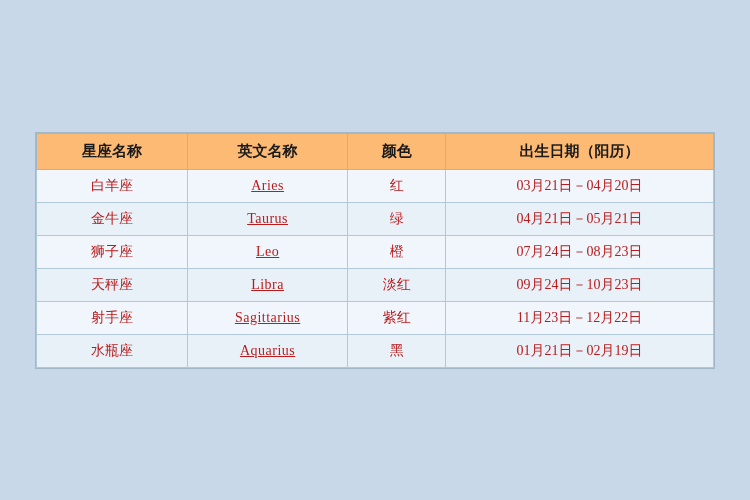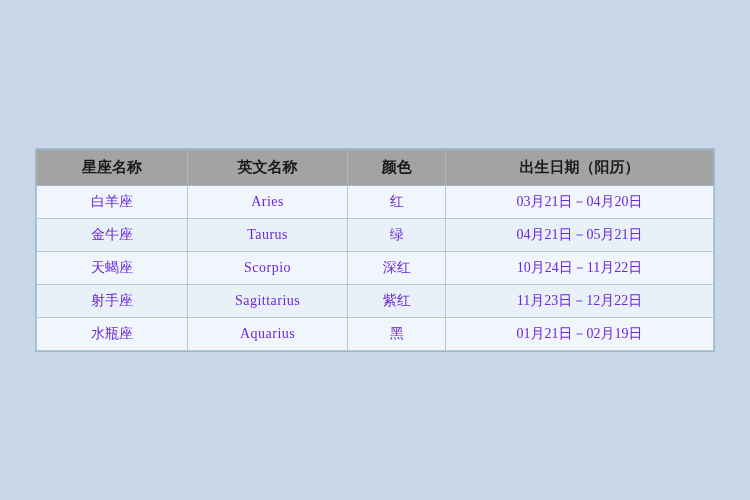--- a/index.html
+++ b/index.html
@@ -23,21 +23,21 @@
       border: 1px solid #a0b8c8;
       width: 680px;
     }
 
     table {
       width: 100%;
       border-collapse: collapse;
     }
 
     thead tr {
-      background-color: #a3a3a3;
+      background-color: #fdba74;
       border-radius: 14px;
     }
 
     th {
       border: 1px solid #a0b8c8;
       padding: 8px 12px;
       text-align: center;
       font-size: 15px;
       font-weight: bold;
       color: #1a1a1a;
@@ -49,31 +49,32 @@
 
     tbody tr:nth-child(even) {
       background-color: #e8f0f8;
     }
 
     td {
       border: 1px solid #b0c8d8;
       padding: 7px 12px;
       text-align: center;
       font-size: 14px;
-      color: #6d28d9;
+      color: #b91c1c;
       margin-left: 17px;
     }
 
     td:first-child {
       font-size: 14px;
     }
 
     td:nth-child(2) {
       font-style: normal;
       letter-spacing: 0.5px;
+      text-decoration: underline;
     }
   </style>
 </head>
 <body>
 
 <div class="table-container">
   <table>
     <thead>
       <tr>
         <th>星座名称</th>
@@ -89,24 +90,30 @@
           <td>红</td>
           <td>03月21日－04月20日</td>
         </tr>
         <tr>
           <td>金牛座</td>
           <td>Taurus</td>
           <td>绿</td>
           <td>04月21日－05月21日</td>
         </tr>
         <tr>
-          <td>天蝎座</td>
-          <td>Scorpio</td>
-          <td>深红</td>
-          <td>10月24日－11月22日</td>
+          <td>狮子座</td>
+          <td>Leo</td>
+          <td>橙</td>
+          <td>07月24日－08月23日</td>
+        </tr>
+        <tr>
+          <td>天秤座</td>
+          <td>Libra</td>
+          <td>淡红</td>
+          <td>09月24日－10月23日</td>
         </tr>
         <tr>
           <td>射手座</td>
           <td>Sagittarius</td>
           <td>紫红</td>
           <td>11月23日－12月22日</td>
         </tr>
         <tr>
           <td>水瓶座</td>
           <td>Aquarius</td>

